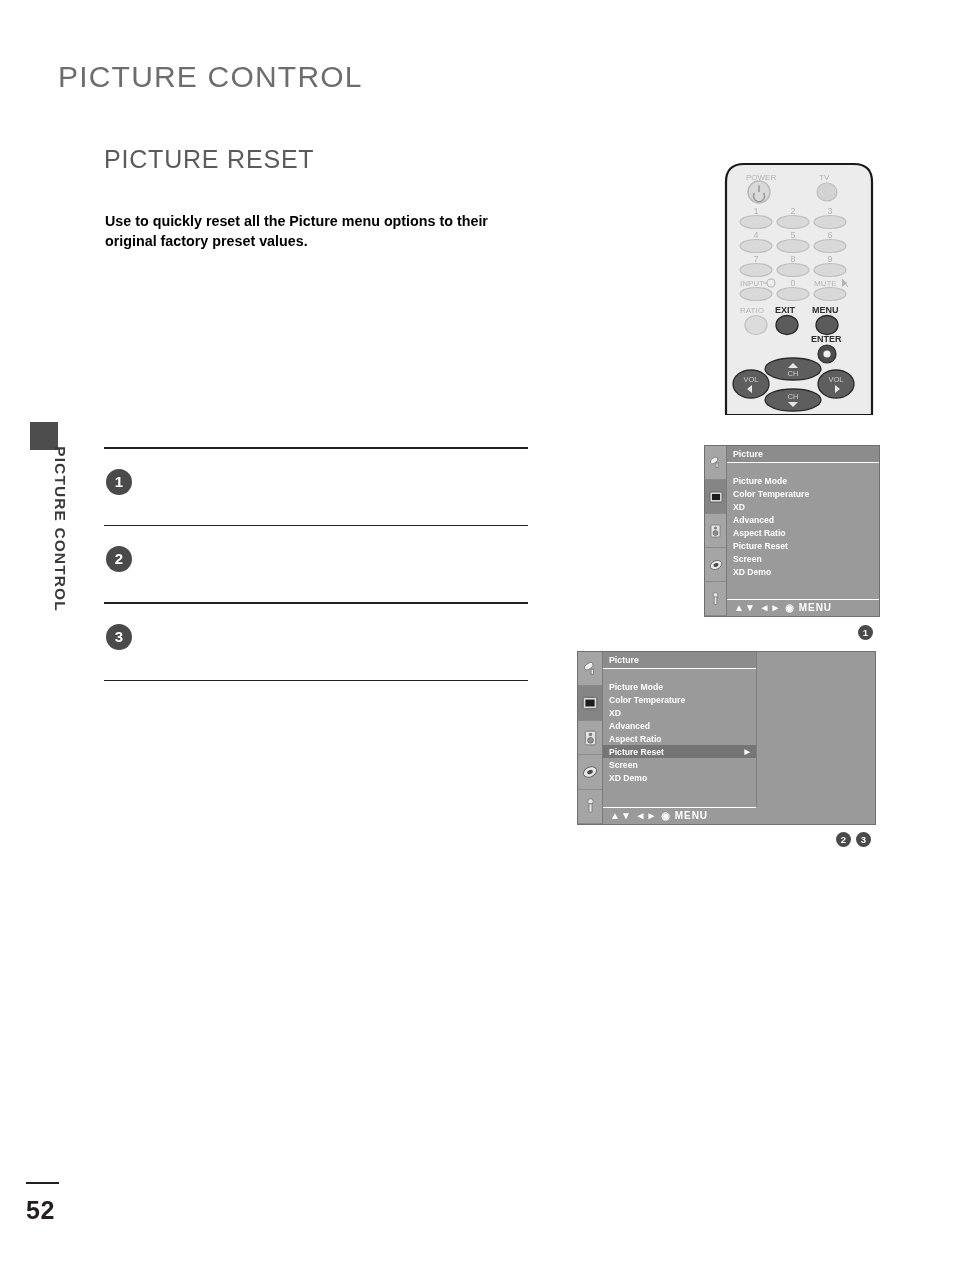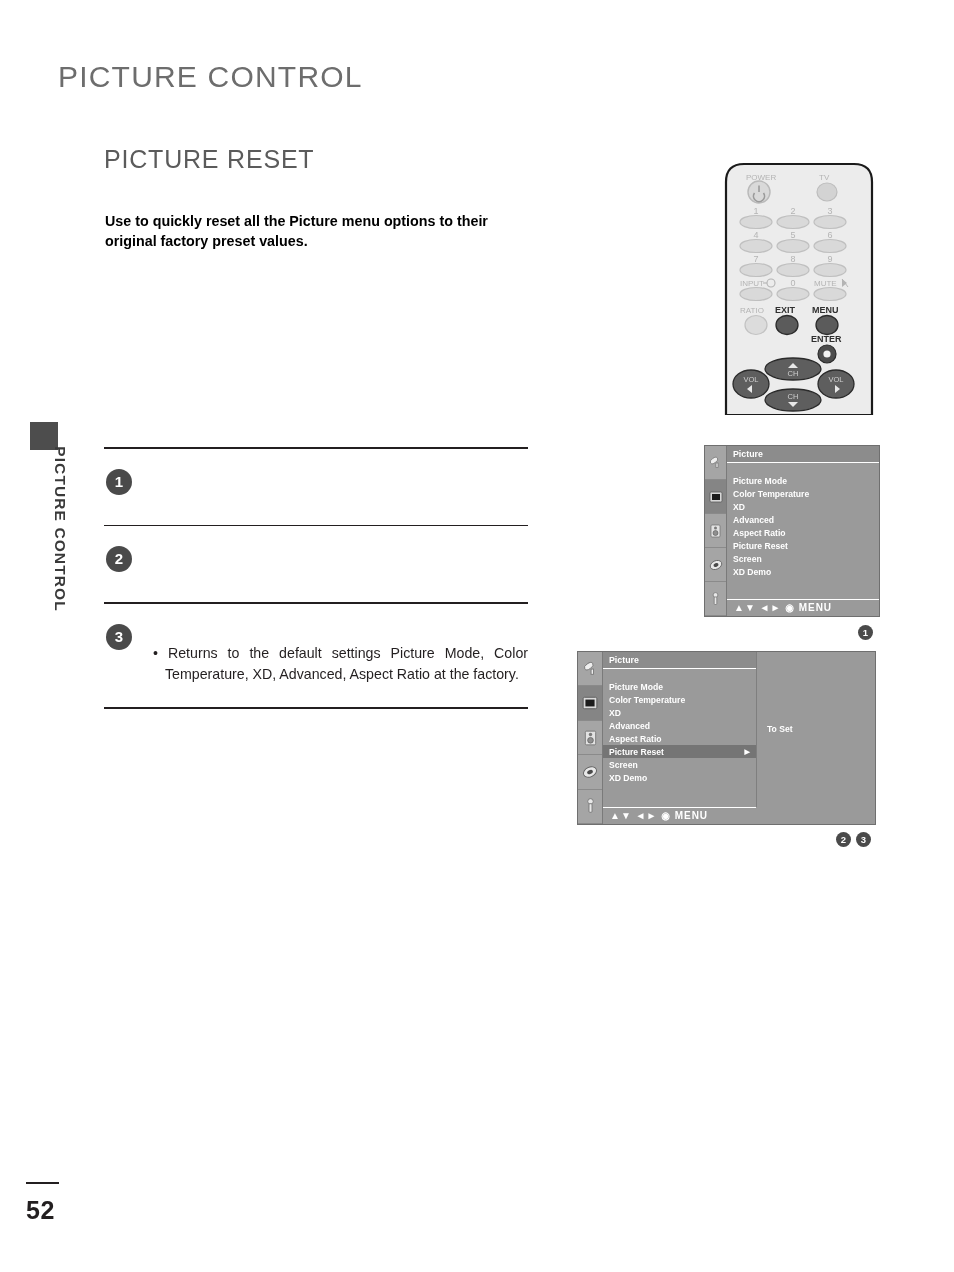--- a/index.html
+++ b/index.html
@@ -280,21 +280,20 @@
   <div class="rule"></div>
 
   <div class="step">
     <div class="step-badge">2</div>
   </div>
 
   <div class="rule"></div>
 
   <div class="step">
     <div class="step-badge">3</div>
-    <div class="bullet">• Returns to the default settings Picture Mode, Color Temperature, XD, Advanced, Aspect Ratio at the factory.</div>
   </div>
 
   <div class="rule"></div>
 </div>
 
 <div class="remote-wrap">
   <svg width="170" height="255" viewBox="0 0 170 255">
 
     <path d="M12 22 Q12 4 30 4 L140 4 Q158 4 158 22 L158 255 L12 255 Z" fill="#ececec" stroke="#1a1a1a" stroke-width="2.2"></path>
 
@@ -508,23 +507,20 @@
             <span class="arrow">▶</span>
           </div>
           <div class="osd-item">
               <span>Screen</span>
             </div>
           <div class="osd-item">
               <span>XD Demo</span>
             </div>
         </div>
       </div>
-      <div class="osd-right-pane">
-        <span>To Set</span>
-      </div>
     </div>
     <div class="osd-botrow">
       <div class="osd-nav">▲▼  ◄►   ◉   MENU</div>
       <div class="osd-botfill"></div>
     </div>
   </div>
 </div>
 
 <div class="marker marker-2">2</div>
 <div class="marker marker-3">3</div>

